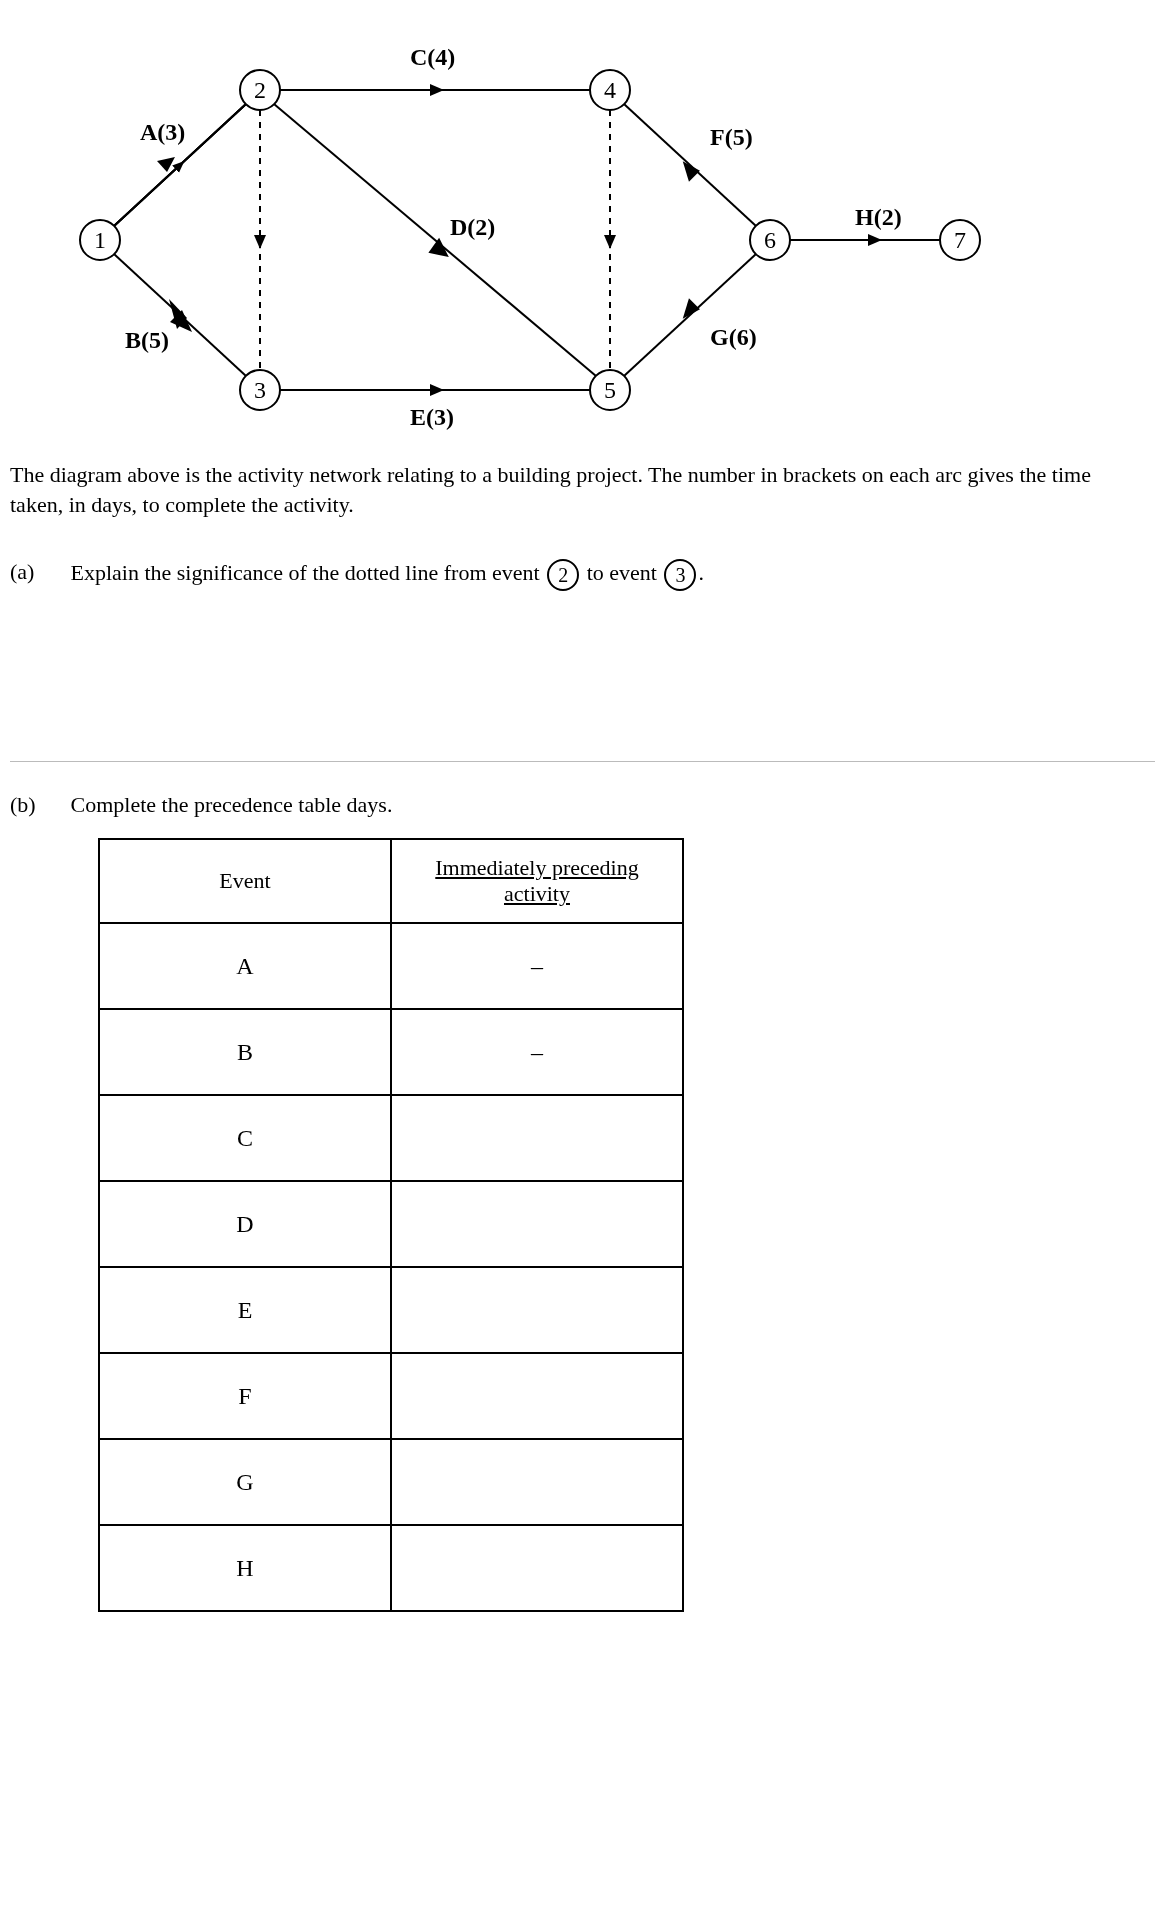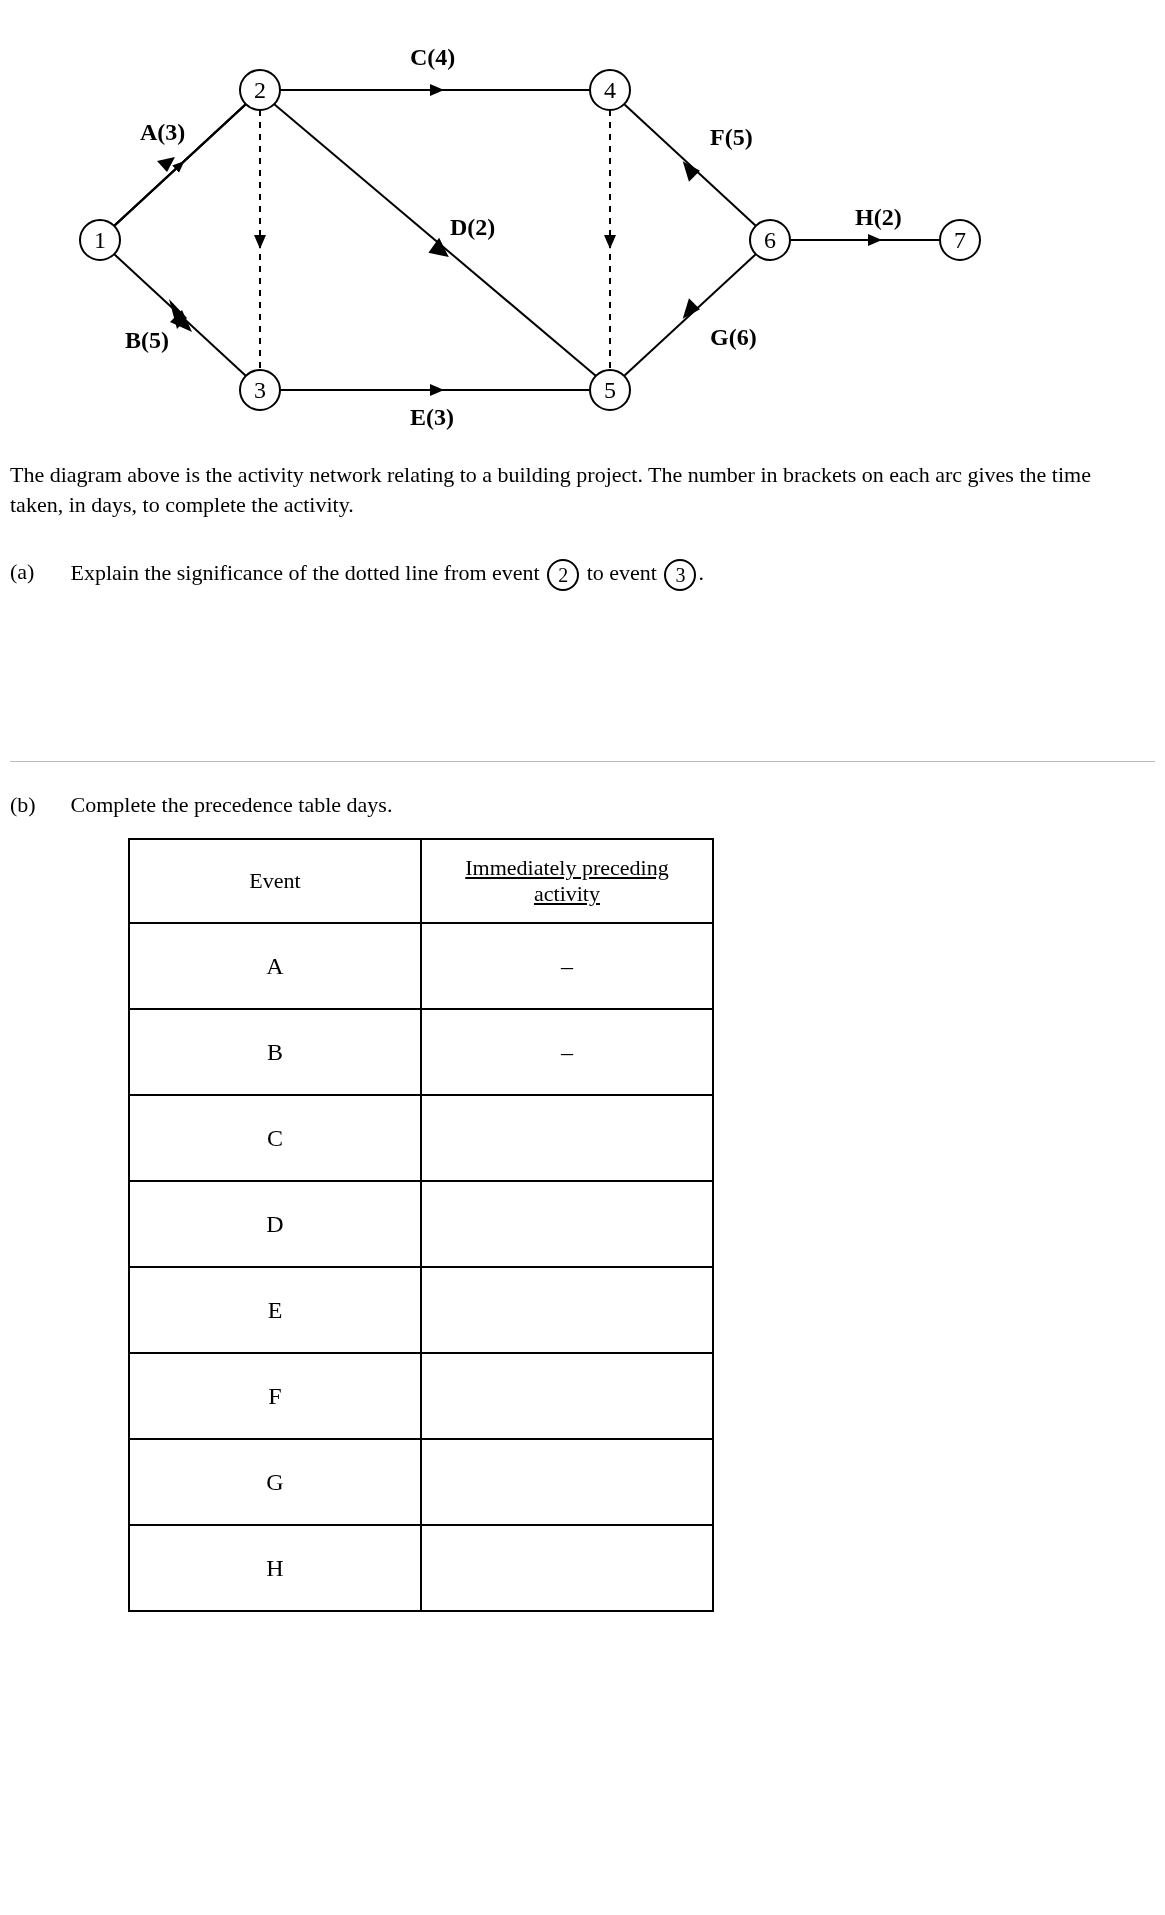--- a/index.html
+++ b/index.html
@@ -73,21 +73,21 @@
   .answer-space {
     height: 140px;
   }
   hr.sep {
     border: none;
     border-top: 1px solid #bbb;
     margin: 10px 0 30px 0;
   }
   table.prec {
     border-collapse: collapse;
-    margin-left: 118px;
+    margin-left: 88px;
     margin-top: 15px;
   }
   table.prec th, table.prec td {
     border: 2px solid #000;
     text-align: center;
     vertical-align: middle;
     font-weight: normal;
   }
   table.prec th {
     height: 70px;

